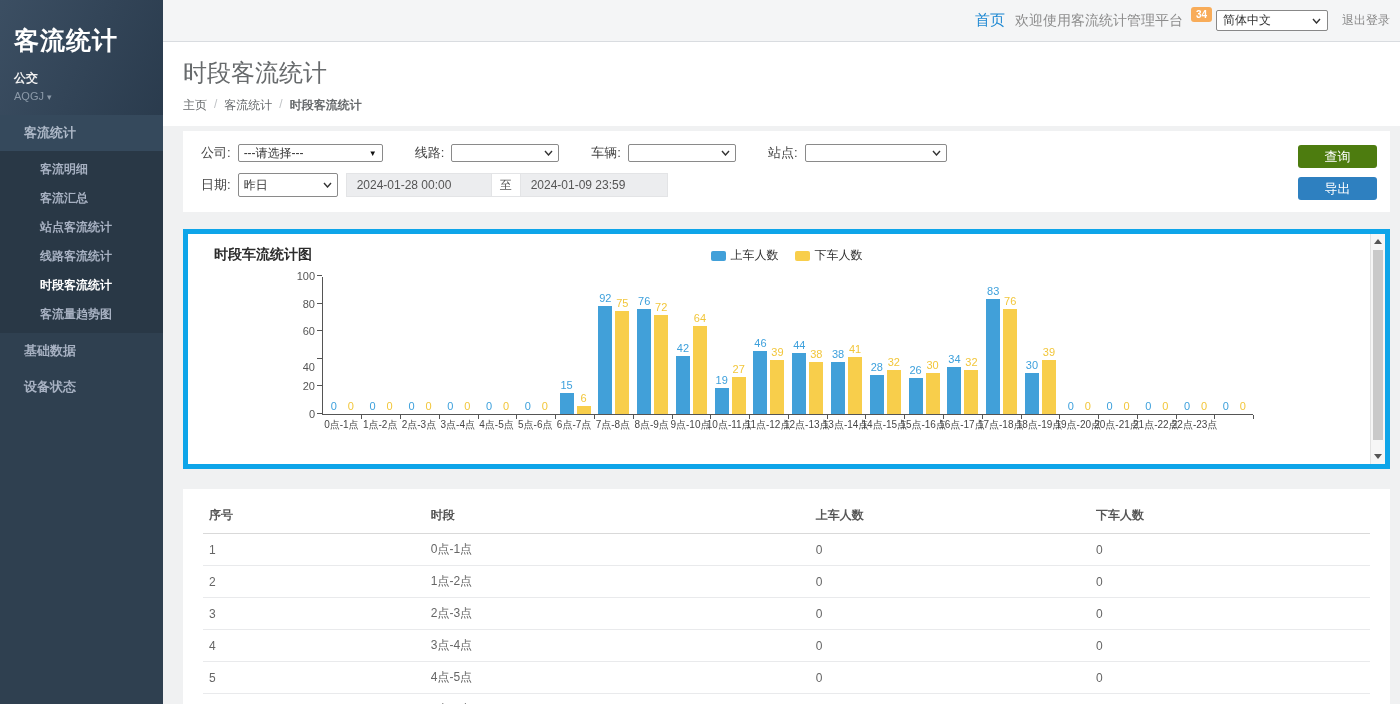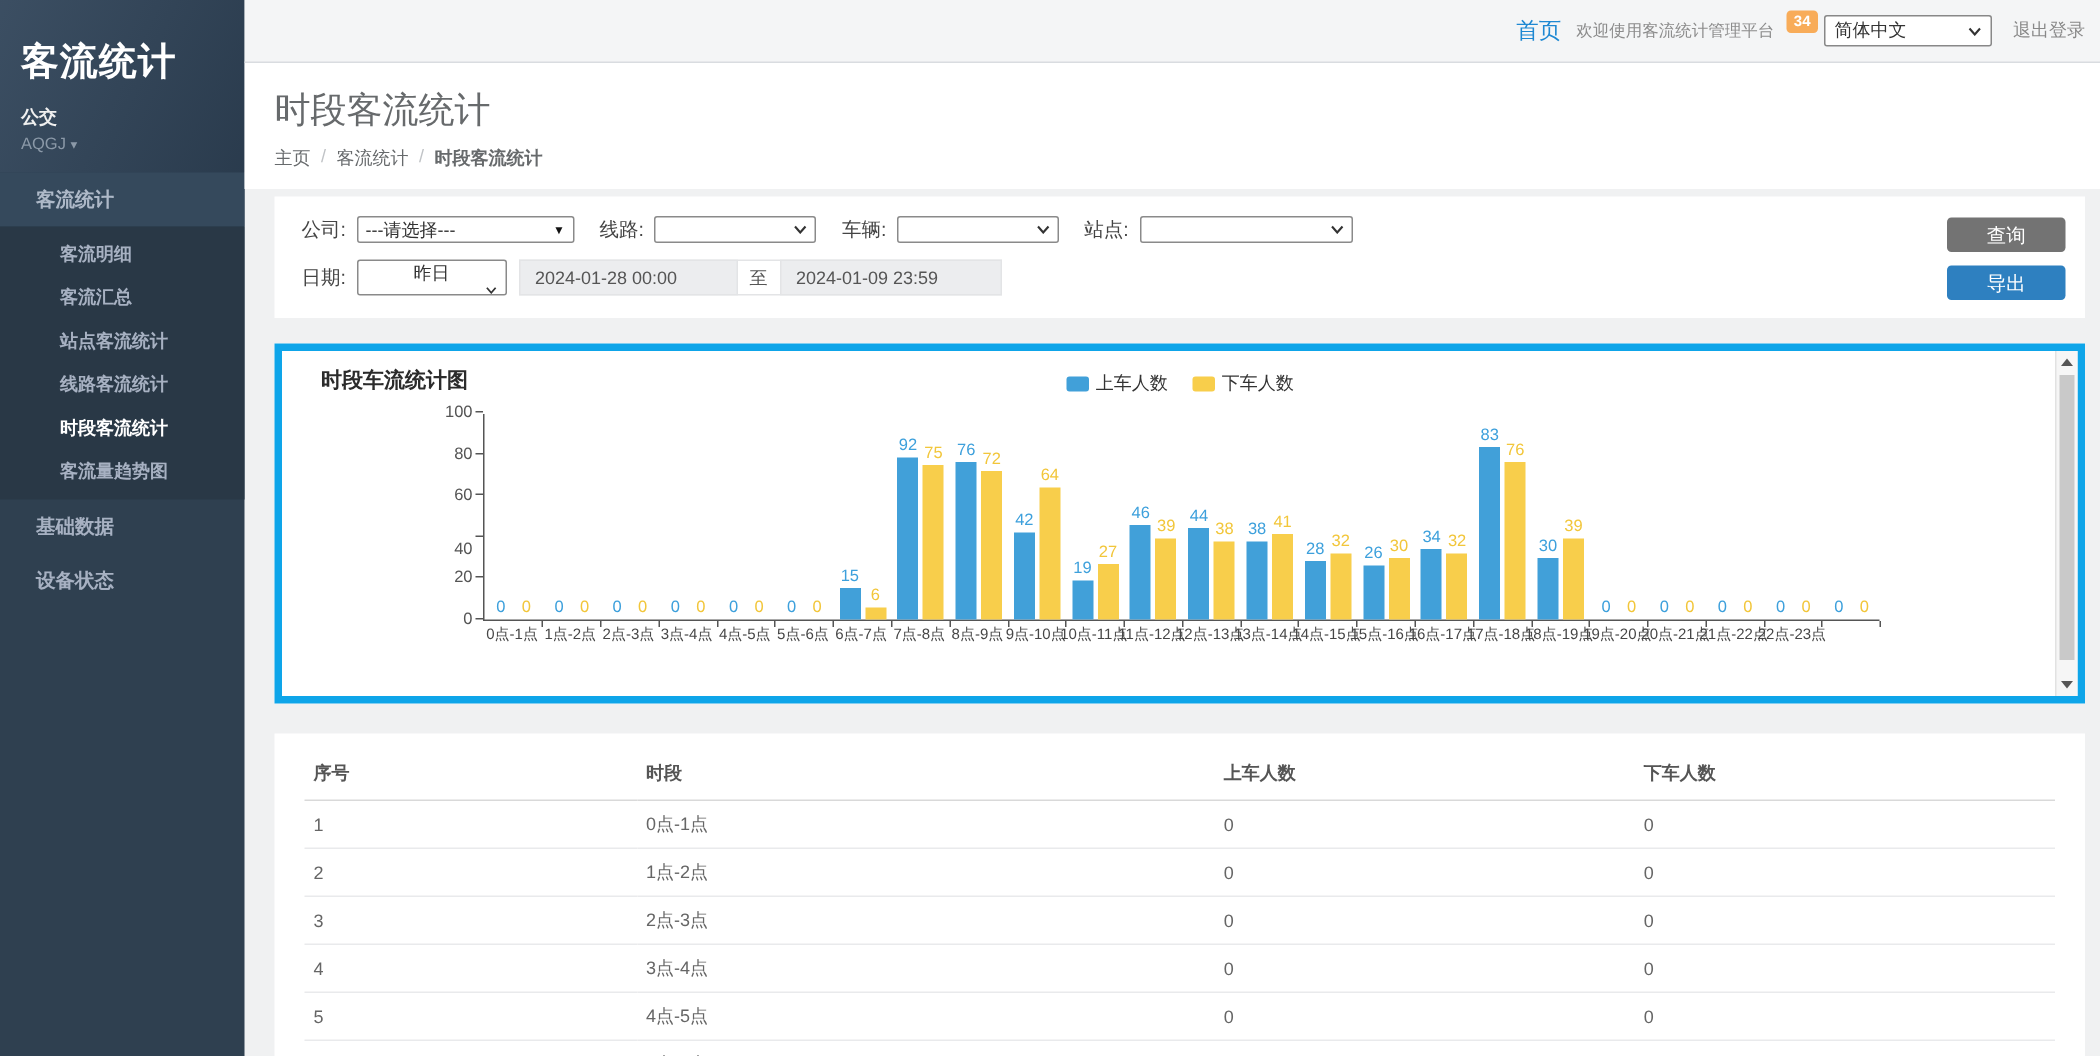--- a/index.html
+++ b/index.html
@@ -19,21 +19,21 @@
   .submenu { background:#293846; padding:4px 0; }
   .sub-item { padding:6px 0 6px 40px; font-size:12px; font-weight:600; color:#a7b1c2; cursor:pointer; }
   .sub-item.active { color:#ffffff; }
 
   
   .main { flex:1; display:flex; flex-direction:column; min-width:0; }
   .topbar { height:42px; flex:none; background:#f4f5f6; border-bottom:1px solid #d9dce0;
             display:flex; align-items:center; padding:0 10px; }
   .top-right { margin-left:auto; display:flex; align-items:center; }
   .home-link { font-size:15px; color:#1e88d2; cursor:pointer; margin-right:10px; }
-  .welcome { font-size:11px; color:#8c8c8c; }
+  .welcome { font-size:14px; color:#8c8c8c; }
   .badge { margin-left:8px; background:#f8ac59; color:#fff; font-size:10px; font-weight:bold;
            padding:2px 5px; border-radius:3px; transform:translateY(-6px); }
   .lang-select { margin-left:4px; width:112px; height:21px; background:#fff; border:1px solid #888;
                  border-radius:2px; font-size:12px; color:#333; display:flex; align-items:center;
                  padding:0 6px; cursor:pointer; }
   .lang-select .chev { margin-left:auto; }
   .logout { margin-left:14px; font-size:12px; color:#888; cursor:pointer; white-space:nowrap; }
 
   .page-header { background:#fff; padding:15px 0 12px 20px; flex:none; }
   .page-title { font-size:24px; font-weight:400; color:#676a6c; }
@@ -47,33 +47,33 @@
   .filter-panel { background:#fff; height:81px; position:relative; padding:13px 0 0 18px; }
   .frow { display:flex; align-items:center; }
   .frow + .frow { margin-top:11px; }
   .flabel { font-size:13px; color:#444; margin-right:7px; white-space:nowrap; }
   .sel { background:#fff; border:1px solid #8a8a8a; border-radius:2px; height:18px;
          display:flex; align-items:center; padding:0 5px; font-size:12px; color:#333; cursor:pointer; }
   .sel .chev { margin-left:auto; }
   .sel.company { width:145px; }
   .sel.small { width:108px; }
   .sel.station { width:142px; }
-  .gap { margin-left:17px;text-align:right; }
-  .sel.preset { width:100px; height:24px;flex-direction:column; }
+  .gap { margin-left:32px;text-align:right; }
+  .sel.preset { width:100px; height:24px; }
   .dinput { height:24px; background:#ecedef; border:1px solid #e3e4e6; font-size:12px; color:#555;
             display:flex; align-items:center; padding:0 10px; }
   .dfrom { width:146px; margin-left:8px; }
   .dto-addon { height:24px; width:28px; background:#fff; border:1px solid #e3e4e6; border-left:none;
                border-right:none; display:flex; align-items:center; justify-content:center;
                font-size:12px; color:#555; }
   .dto { width:148px; }
   .btn { position:absolute; right:13px; width:79px; height:23px; border:none; border-radius:3px;
          color:#fff; font-size:13px; text-align:center; line-height:23px; cursor:pointer;
          font-family:inherit; }
-  .btn-query { top:14px; background:#737373; }
+  .btn-query { top:14px; background:#4d7c0f; }
   .btn-export { top:46px; background:#2e80c0; }
 
   
   .chart-panel { margin-top:17px; background:#fff; border:5px solid #0ea5e9; height:240px; position:relative; }
   .chart-head { padding:11px 0 0 26px; }
   .chart-title { font-size:14px; font-weight:bold; color:#2b2b2b; }
   .legend { position:absolute; left:50%; top:13px; transform:translateX(-50%); display:flex; gap:16px; }
   .legend-item { display:flex; align-items:center; gap:5px; cursor:pointer; }
   .legend-swatch { width:15px; height:10px; border-radius:2px; }
   .legend-label { font-size:12px; color:#333; }

